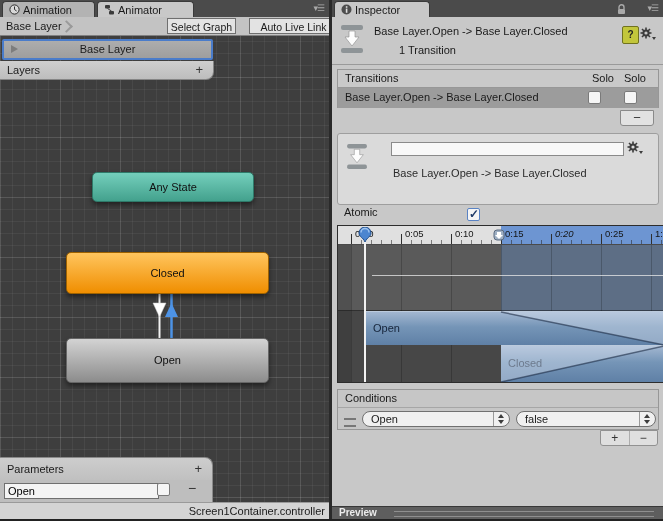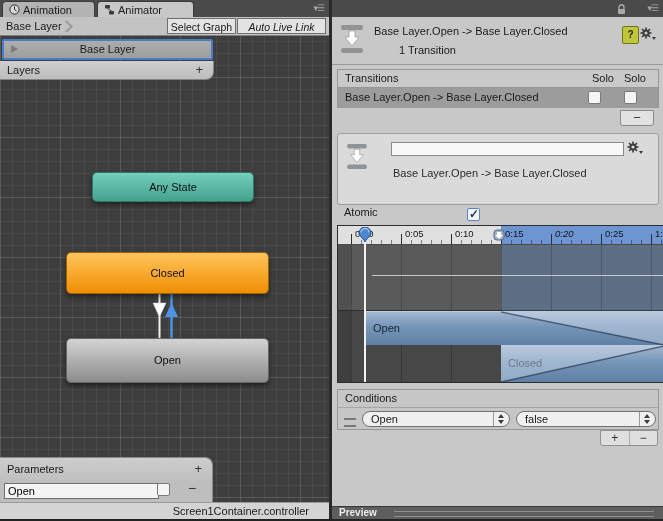--- a/index.html
+++ b/index.html
@@ -29,21 +29,21 @@
   .layers-bar{left:0;top:61px;width:214px;height:19px;background:linear-gradient(#CFCFCF,#BDBDBD);border-right:1px solid #858585;border-bottom:1px solid #858585;border-radius:0 0 8px 0;box-sizing:border-box;line-height:18px;}
   .bar-label{position:absolute;left:7px;top:0;}
   .plus-glyph{position:absolute;right:10px;top:0;font-size:13px;color:#333;}
   .node{position:absolute;border-radius:5px;text-align:center;box-shadow:0 3px 5px rgba(0,0,0,.45);color:#101010;}
   .node-anystate{left:92px;top:172px;width:160px;height:28px;line-height:28px;background:linear-gradient(#74CFBC,#43A18D);border:1px solid #2E7A69;}
   .node-closed{left:66px;top:252px;width:201px;height:40px;line-height:40px;background:linear-gradient(#FFC55E,#F08E00);border:1px solid #9E6200;}
   .node-open{left:66px;top:338px;width:201px;height:43px;line-height:43px;background:linear-gradient(#D3D3D3,#8C8C8C);border:1px solid #666;}
   .params-header{left:0;top:457px;width:213px;height:23px;background:linear-gradient(#CDCDCD,#C0C0C0);border-top:1px solid #8a8a8a;border-right:1px solid #8a8a8a;border-radius:0 8px 0 0;box-sizing:border-box;line-height:22px;}
   .params-row{left:0;top:480px;width:213px;height:22px;background:#BEBEBE;border-right:1px solid #8a8a8a;box-sizing:border-box;}
   .param-field{position:absolute;left:4px;top:3px;width:147px;height:14px;background:#F4F4F4;border:1px solid #6F6F6F;font-family:"Liberation Sans",sans-serif;font-size:11px;padding:0 3px;}
-  .statusbar{left:0;top:502px;width:329px;height:17px;background:#D4D4D4;border-top:1px solid #9a9a9a;box-sizing:border-box;text-align:right;line-height:16px;padding-right:20px;}
+  .statusbar{left:0;top:502px;width:329px;height:17px;background:#D4D4D4;border-top:1px solid #9a9a9a;box-sizing:border-box;text-align:right;line-height:16px;padding-right:4px;}
   
   .cb{position:absolute;width:13px;height:13px;background:#F5F5F5;border:1px solid #7A7A7A;border-radius:2px;box-sizing:border-box;}
   .cb.checked{border-color:#5A83C4;}
   .cb.checked::after{content:"\2713";position:absolute;left:1px;top:-2px;font-size:12px;font-weight:bold;color:#1F3A68;}
   
   #divider{left:329px;top:0;width:3px;height:521px;background:#2A2A2A;}
   
   #inspector{left:332px;top:0;width:331px;height:521px;background:#C8C8C8;overflow:hidden;}
   .insp-title{left:42px;top:25px;}
   .insp-sub{left:42px;top:44px;margin-left:25px;}
@@ -125,21 +125,21 @@
         </svg>
         <span>Animator</span>
       </div>
       <span class="menu-glyph" style="right:5px;">▾☰</span>
     </div>
 
     <div class="abs toolbar">
       <span class="crumb">Base Layer</span>
       <span class="chev"></span>
       <div class="tb-btn" style="left:167px;width:69px;">Select Graph</div>
-      <div class="tb-btn" style="left:237px;width:89px;font-style:italic;">Auto Live Link</div>
+      <div class="tb-btn" style="left:249px;width:89px;">Auto Live Link</div>
     </div>
 
     <div class="abs layer-item">
       <span class="tri"></span>
       <span>Base Layer</span>
     </div>
     <div class="abs layers-bar">
       <span class="bar-label">Layers</span>
       <span class="plus-glyph">+</span>
     </div>
@@ -157,20 +157,28 @@
     <div class="abs statusbar">
       <span>Screen1Container.controller</span>
     </div>
   </div>
 
   <div id="divider" class="abs"></div>
 
   <div id="inspector" class="abs">
 
     <div class="abs tabstrip" style="width:331px;">
+      <div class="tab active" style="left:2px;width:96px;">
+        <svg width="11" height="11" viewBox="0 0 11 11">
+          <circle cx="5.5" cy="5.5" r="5" fill="#4d4d4d"></circle>
+          <rect x="4.8" y="2.2" width="1.6" height="1.6" fill="#dfdfdf"></rect>
+          <rect x="4.8" y="4.6" width="1.6" height="4.2" fill="#dfdfdf"></rect>
+        </svg>
+        <span>Inspector</span>
+      </div>
       <svg class="abs" style="left:284px;top:3px;" width="11" height="12" viewBox="0 0 11 12">
         <path d="M3 6 V4.2 a2.5 2.5 0 0 1 5 0 V6" stroke="#A9A9A9" stroke-width="1.4" fill="none"></path>
         <rect x="2" y="6" width="7" height="5" rx="1" fill="#A9A9A9"></rect>
       </svg>
       <span class="menu-glyph" style="right:5px;">▾☰</span>
     </div>
 
     <svg class="abs" style="left:8px;top:24px;" width="24" height="30" viewBox="0 0 24 30">
       <rect x="1" y="1" width="22" height="5" rx="2" fill="#8E9497"></rect>
       <rect x="1" y="24" width="22" height="5" rx="2" fill="#8E9497"></rect>

